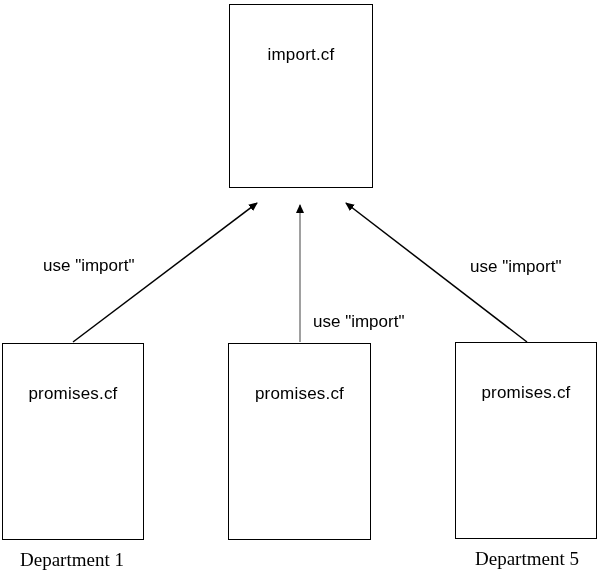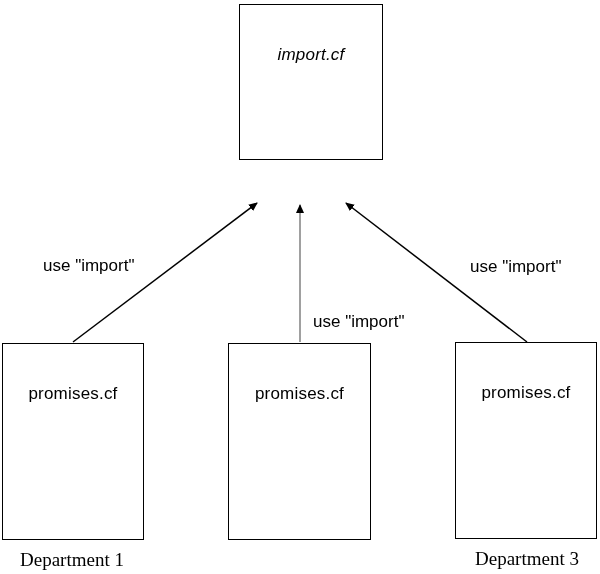--- a/index.html
+++ b/index.html
@@ -23,21 +23,21 @@
     width: 600px;
     height: 574px;
     pointer-events: none;
   }
   .node {
     position: absolute;
     border: 1px solid #000000;
     background: #ffffff;
     box-sizing: border-box;
   }
-  .node-import    { left: 239px; top: 4px;   width: 144px; height: 156px; font-style: italic; }
+  .node-import    { left: 229px; top: 4px;   width: 144px; height: 184px; }
   .node-promises1 { left: 2px;   top: 343px; width: 142px; height: 197px; }
   .node-promises2 { left: 228px; top: 343px; width: 143px; height: 197px; }
   .node-promises3 { left: 455px; top: 342px; width: 142px; height: 197px; }
   .node-label {
     position: absolute;
     left: 0;
     width: 100%;
     text-align: center;
     font-size: 17px;
     line-height: 20px;
@@ -98,15 +98,15 @@
 
   <div class="node node-promises3">
     <span class="node-label">promises.cf</span>
   </div>
 
   <div class="edge-label edge-label-1">use "import"</div>
   <div class="edge-label edge-label-2">use "import"</div>
   <div class="edge-label edge-label-3">use "import"</div>
 
   <div class="caption caption-1">Department 1</div>
-  <div class="caption caption-3">Department 3</div>
+  <div class="caption caption-3">Department 5</div>
 
 </div>
 
 </body></html>

